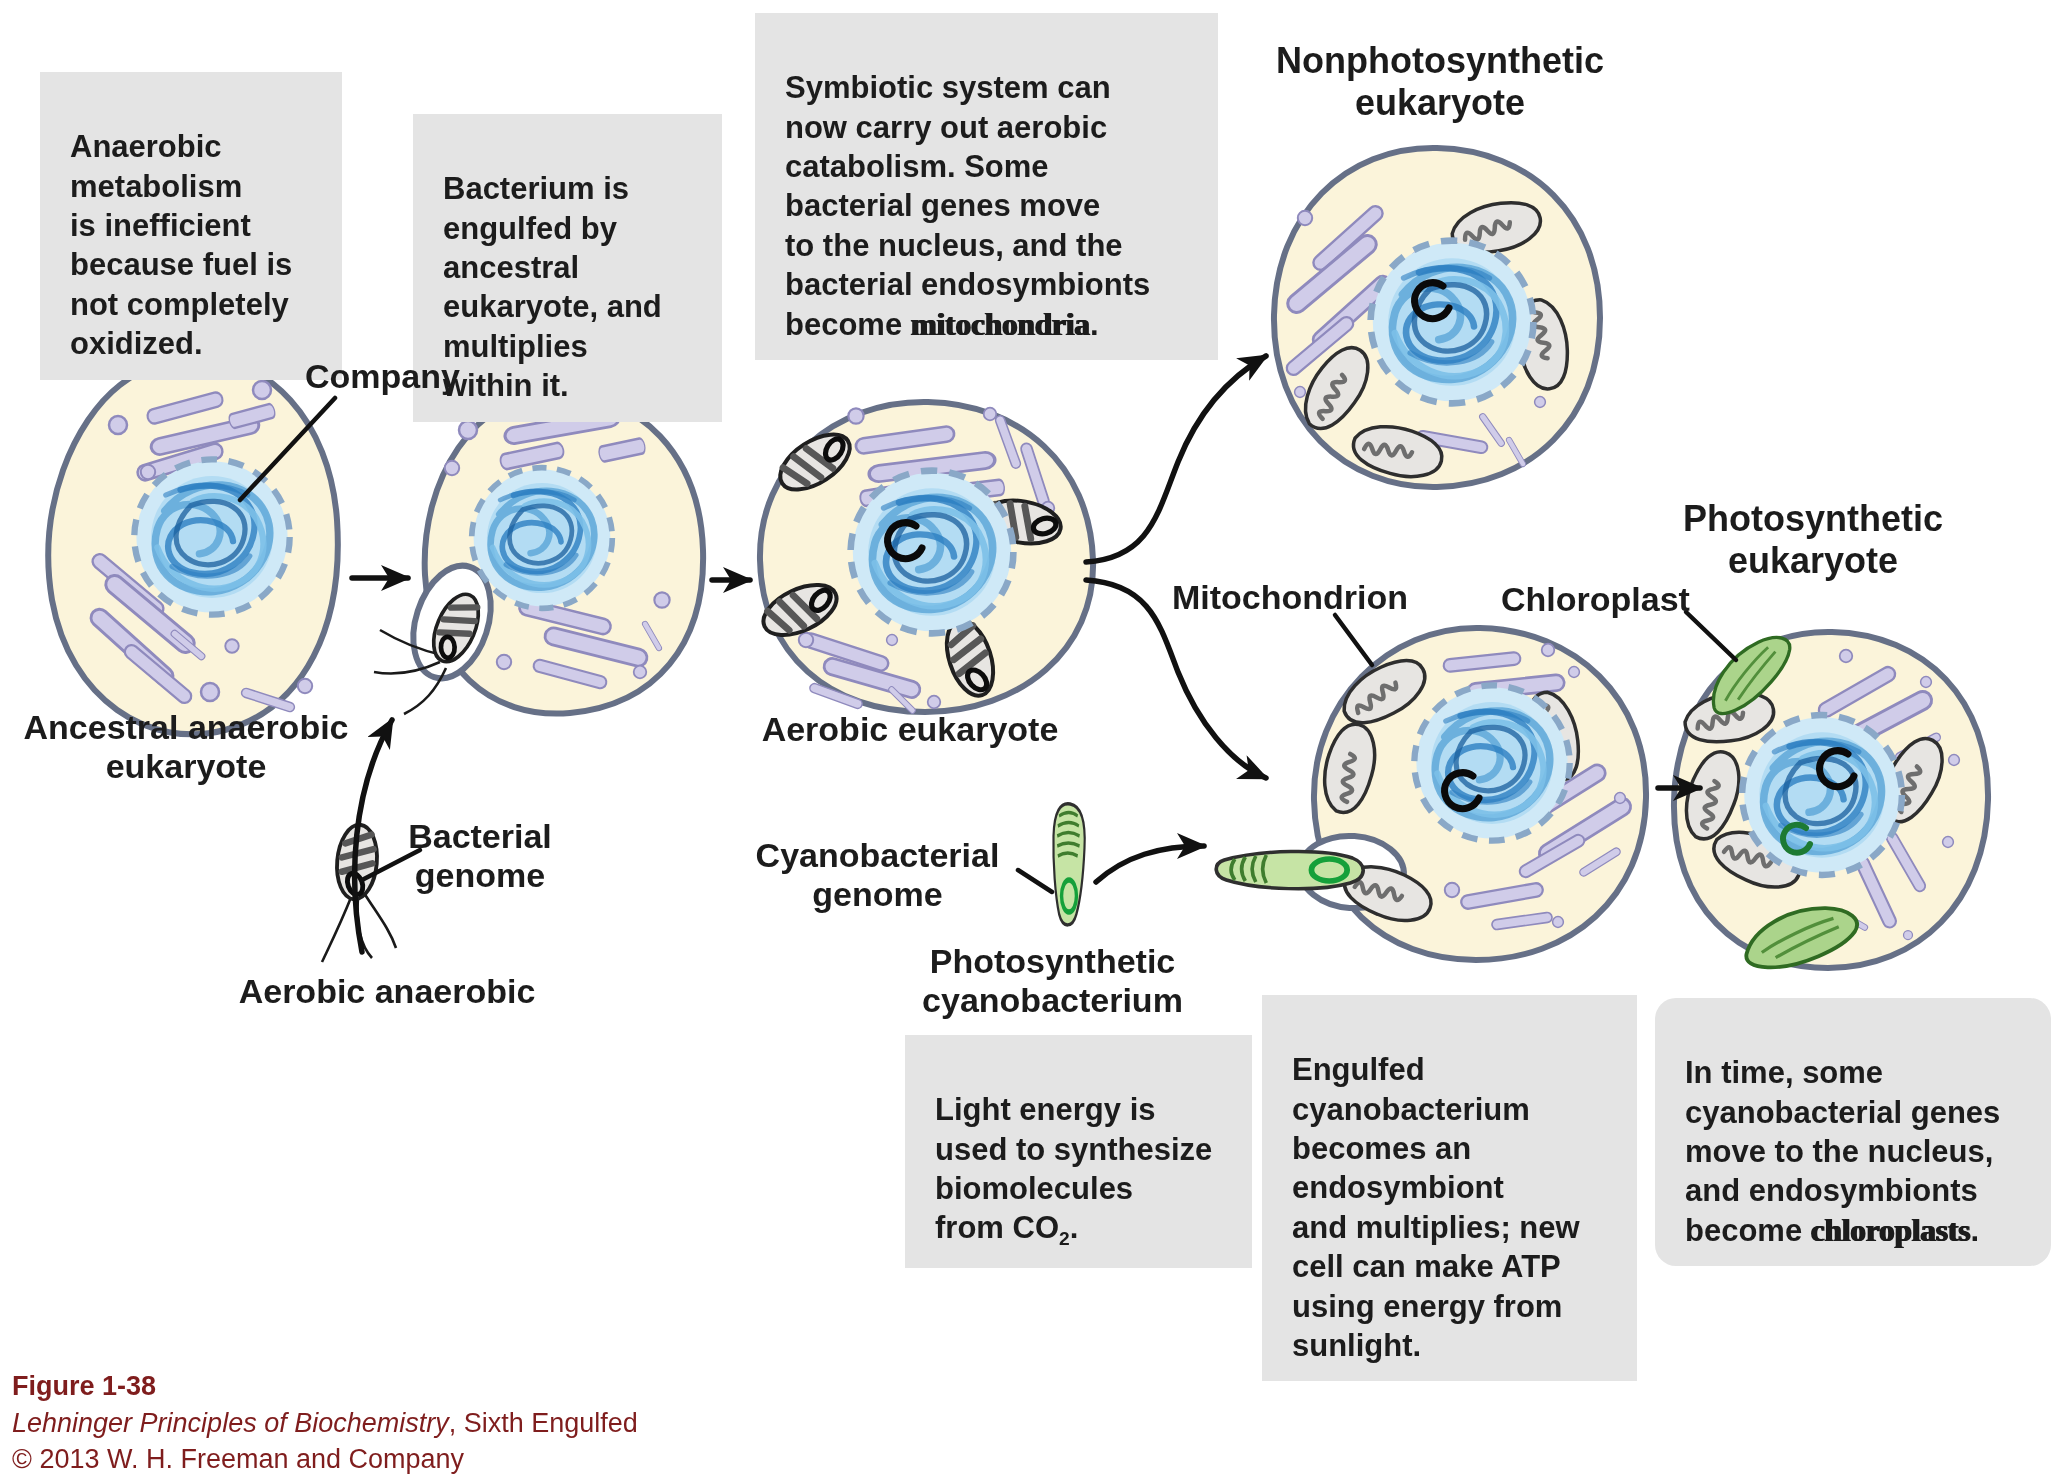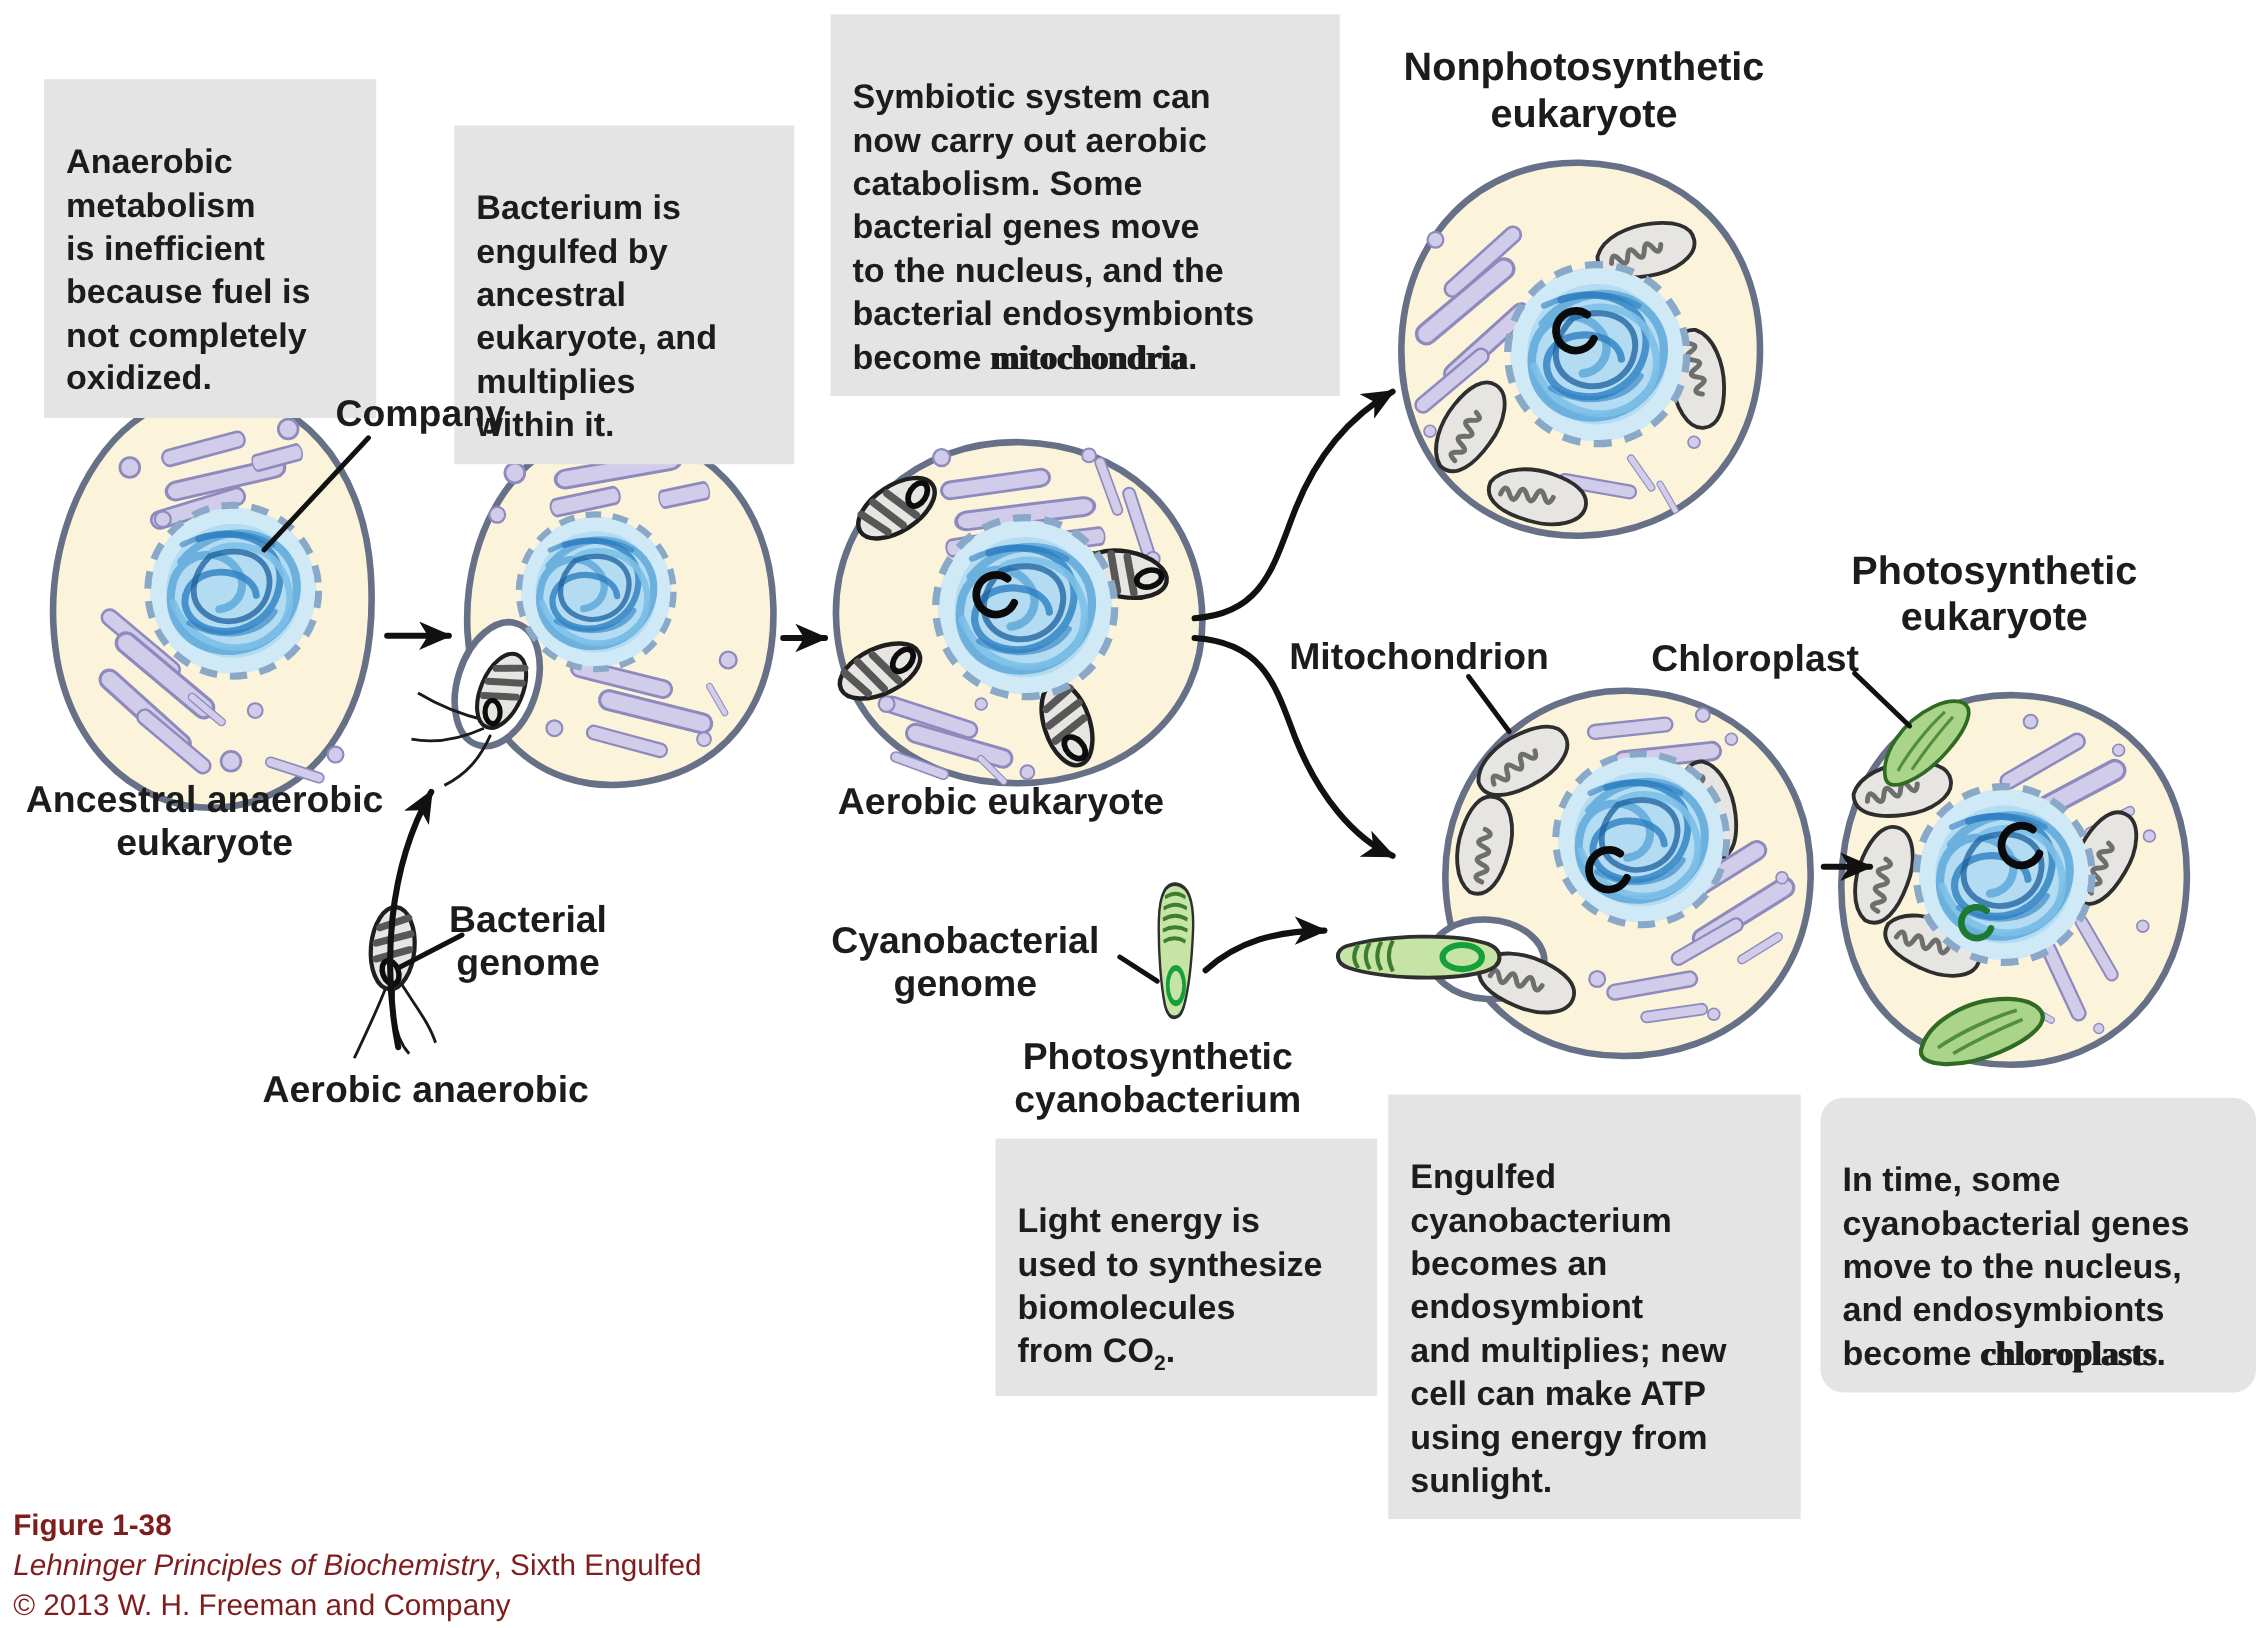--- a/index.html
+++ b/index.html
@@ -7,21 +7,21 @@
     --erFill:#d0cce9; --erEdge:#8f8abd;
     --nucFill:#cfe9f7; --nucRing:#8aa8c7;
     --mitoFill:#e7e5e2; --mitoStripe:#575757; --cristae:#6e6e6e;
     --arrow:#111111;
   }
   html,body{margin:0;padding:0;background:#fff;}
   #stage{position:relative;width:2053px;height:1480px;background:#fff;overflow:hidden;
          font-family:"Liberation Sans","DejaVu Sans",sans-serif;}
   svg.art{position:absolute;left:0;top:0;width:2053px;height:1480px;}
   .box{position:absolute;background:var(--boxBg);color:var(--text);font-weight:bold;
-       font-size:31px;line-height:1.27;padding:16px 20px;white-space:pre-line;box-sizing:border-box;}
+       font-size:31px;line-height:1.27;padding:16px 30px;white-space:pre-line;box-sizing:border-box;}
   .lbl{position:absolute;color:var(--text);font-weight:bold;font-size:34px;line-height:1.16;
        white-space:pre-line;}
   .center{text-align:center;}
   .title{font-size:36px;}
   sub{font-size:0.62em;}
   .xb{text-shadow:0.9px 0 currentColor,-0.9px 0 currentColor;font-family:Liberation Serif, serif;}
   .caption{position:absolute;left:12px;top:1368px;font-size:27px;line-height:1.36;color:#7f1d1d;}
   .caption .fig{font-weight:bold;}
   .caption .it{font-style:italic;}
 </style>

